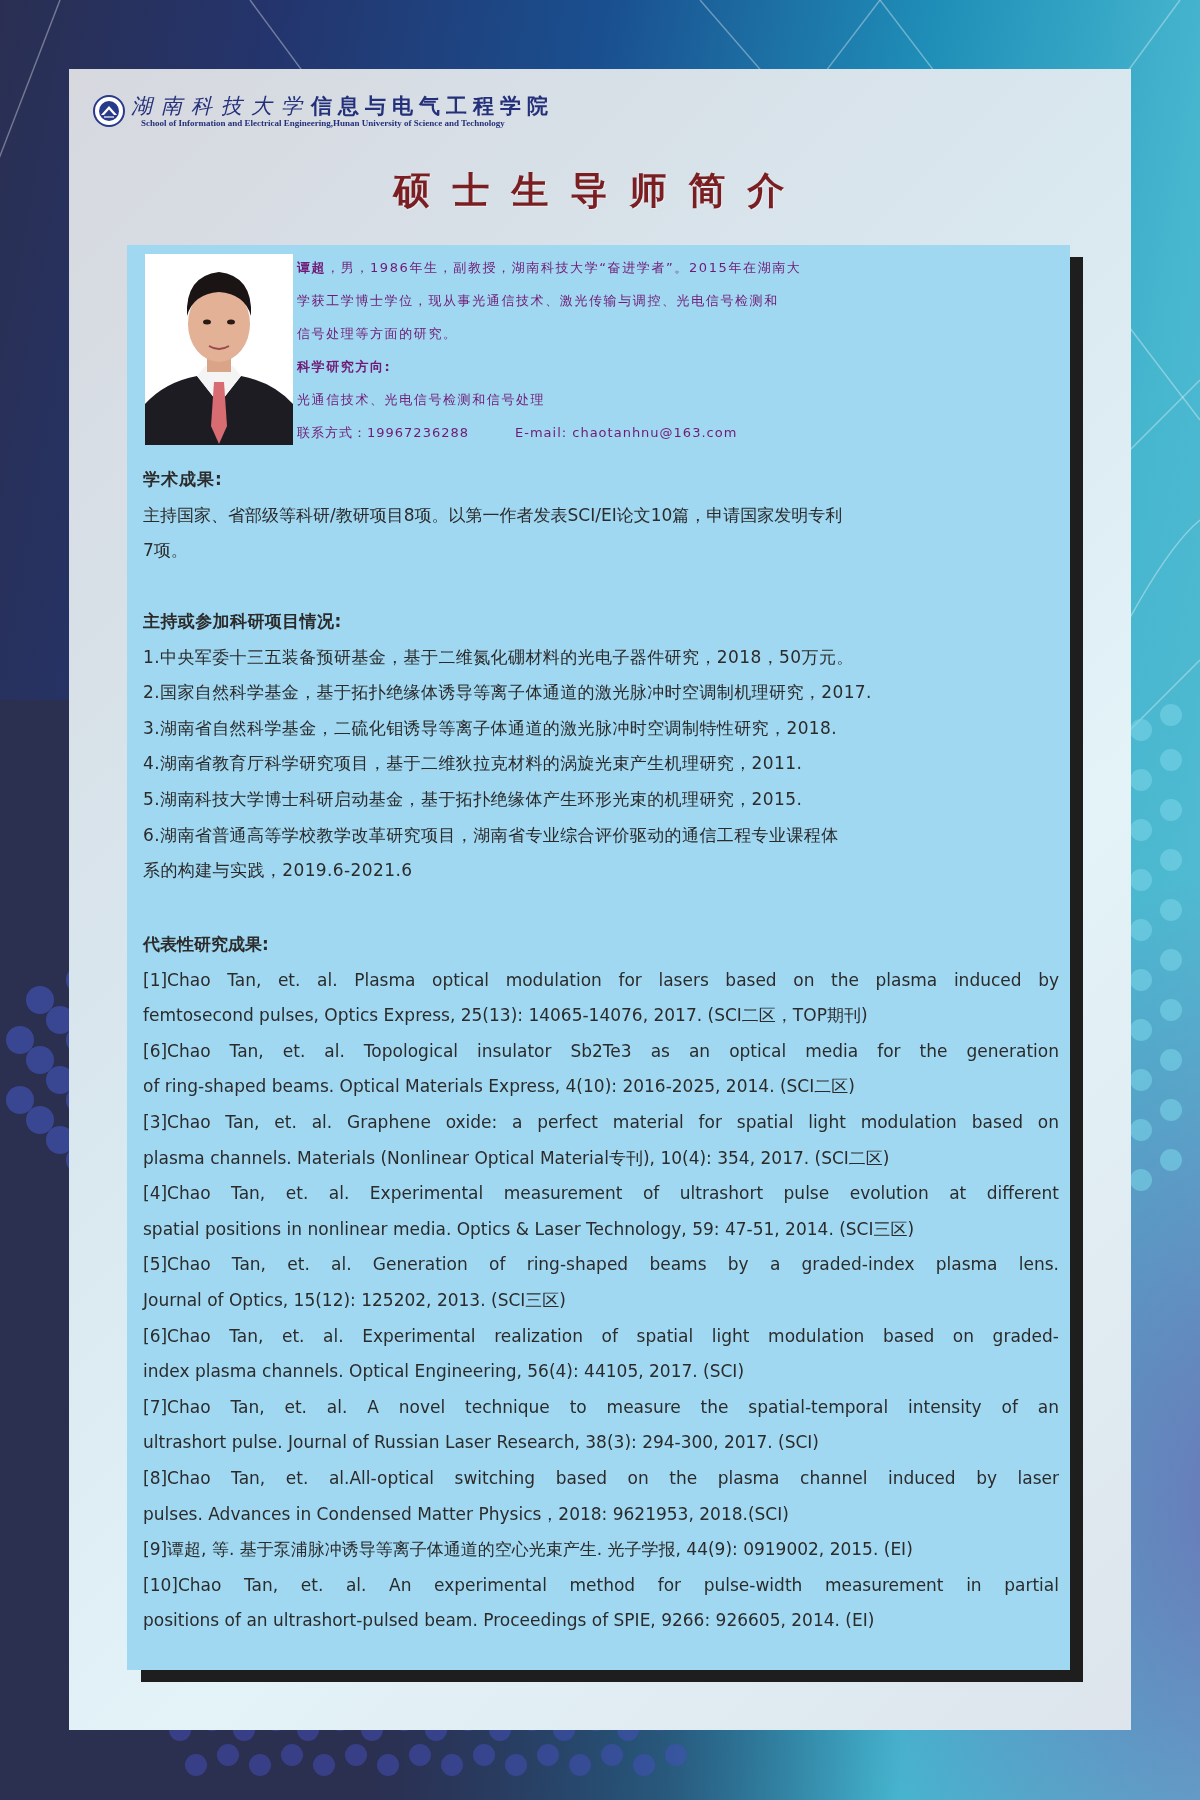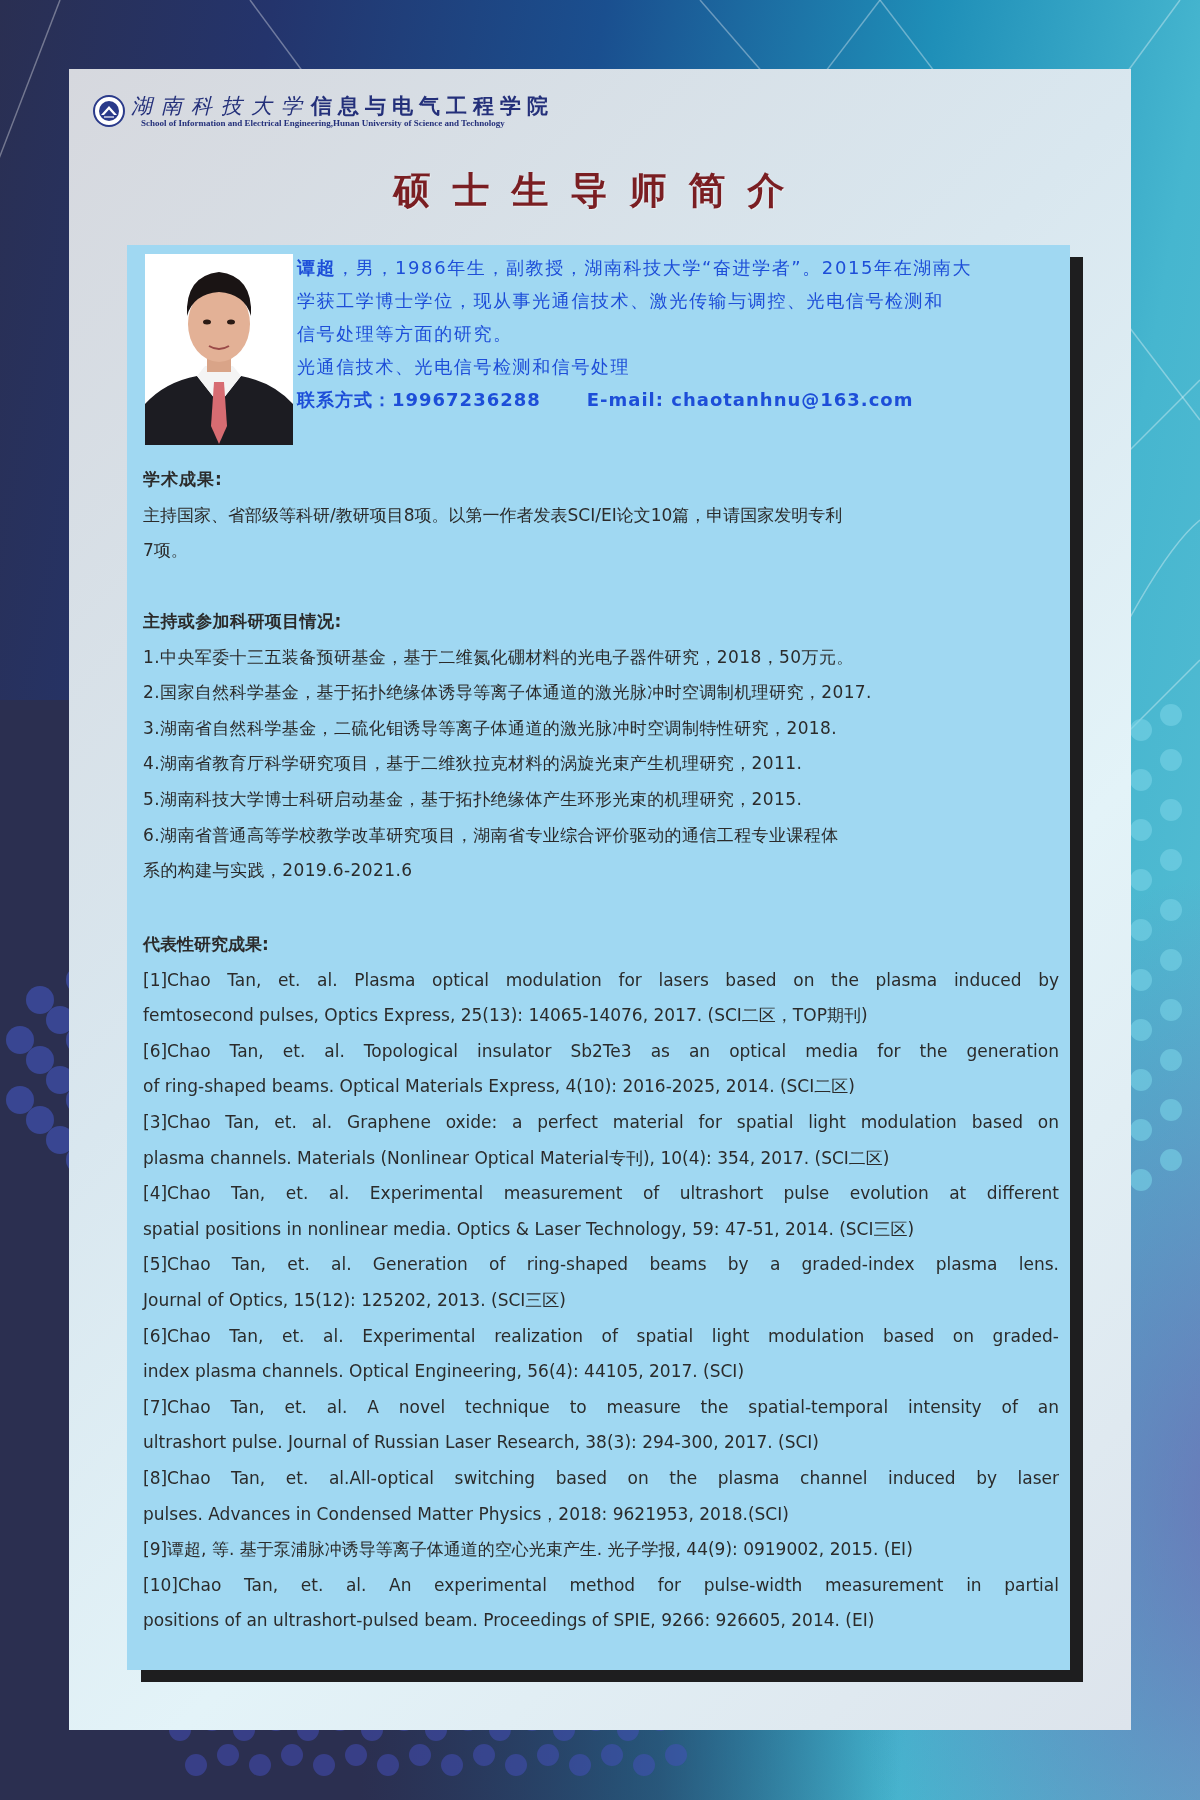--- a/index.html
+++ b/index.html
@@ -43,24 +43,24 @@
     text-shadow: 1px 1px 0 rgba(255,255,255,0.4);
   }
   .shadow-box { position: absolute; left: 141px; top: 257px; width: 942px; height: 1425px; background: #1e1e1f; }
   .card {
     position: absolute; left: 127px; top: 245px; width: 943px; height: 1425px;
     background: #a0d8f2;
   }
   .photo {
     position: absolute; left: 18px; top: 9px; width: 148px; height: 191px; background: #ffffff; overflow: hidden;
   }
-  .intro { position: absolute; left: 170px; top: 6px; width: 760px; color: #1d4ed8; font-size: 18px; line-height: 33px; letter-spacing: 1.6px; }
+  .intro { position: absolute; left: 170px; top: 6px; width: 760px; color: #701a75; font-size: 13px; line-height: 33px; letter-spacing: 1.6px; }
   .intro .b { font-weight: bold; }
   .intro p { margin: 0; white-space: nowrap; }
-  .contact { font-weight: bold; letter-spacing: 1px; }
+  .contact { font-weight: normal; letter-spacing: 1px; }
   .contact .email { margin-left: 46px; }
   .body-text { position: absolute; left: 16px; width: 916px; color: #2b2b2b; font-size: 17px; line-height: 35.6px; }
   .body-text p { margin: 0; }
   .h { font-weight: bold; letter-spacing: 1px; }
   .proj p { white-space: nowrap; letter-spacing: 0.4px; }
   .refs p { text-align: justify; text-align-last: justify; letter-spacing: 0; }
   .refs p.last { text-align-last: left; }
   .nw { white-space: nowrap; }
 </style>
 </head>
@@ -206,20 +206,21 @@
       <ellipse cx="62" cy="68" rx="4" ry="2.5" fill="#2a1a14"></ellipse>
       <ellipse cx="86" cy="68" rx="4" ry="2.5" fill="#2a1a14"></ellipse>
       <path d="M64 92 Q74 98 84 92" stroke="#9a4a48" stroke-width="2" fill="none"></path>
     </svg>
   </div>
 
   <div class="intro">
     <p><span class="b">谭超</span><span>，男，1986年生，副教授，湖南科技大学“奋进学者”。2015年在湖南大</span></p>
     <p>学获工学博士学位，现从事光通信技术、激光传输与调控、光电信号检测和</p>
     <p>信号处理等方面的研究。</p>
+    <p class="b">科学研究方向:</p>
     <p>光通信技术、光电信号检测和信号处理</p>
     <p class="contact"><span>联系方式：</span><span>19967236288</span><span class="email">E-mail: </span><span>chaotanhnu@163.com</span></p>
   </div>
 
   <div class="body-text" style="top:217px">
     <p class="h">学术成果:</p>
     <p class="nw">主持国家、省部级等科研/教研项目8项。以第一作者发表SCI/EI论文10篇，申请国家发明专利</p>
     <p>7项。</p>
   </div>
 

